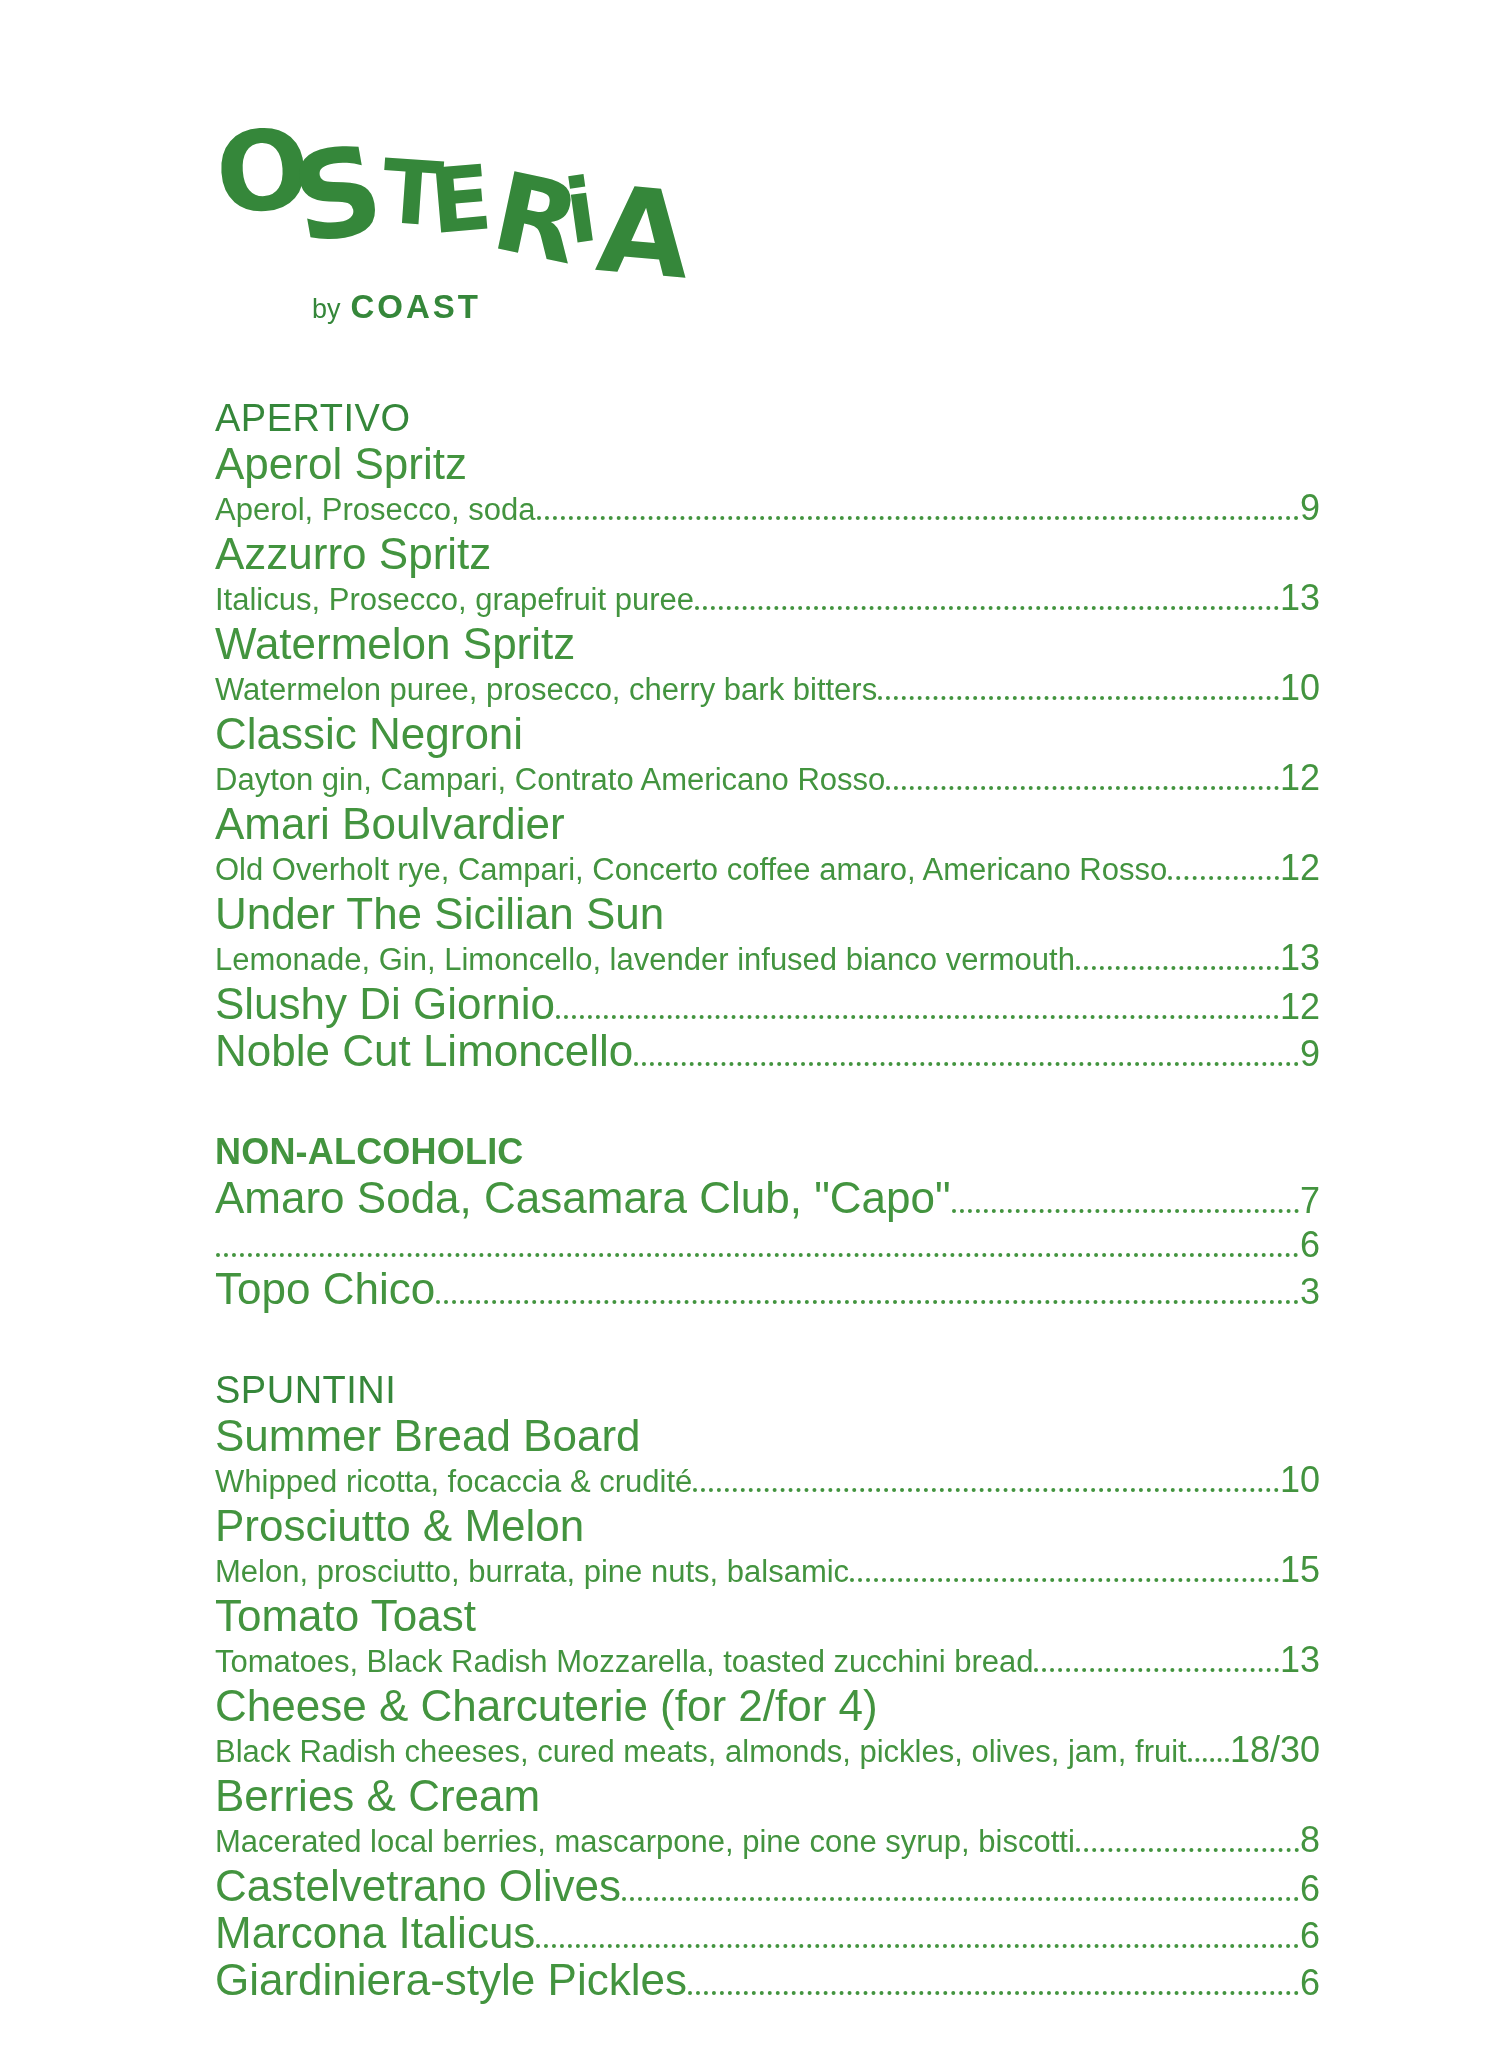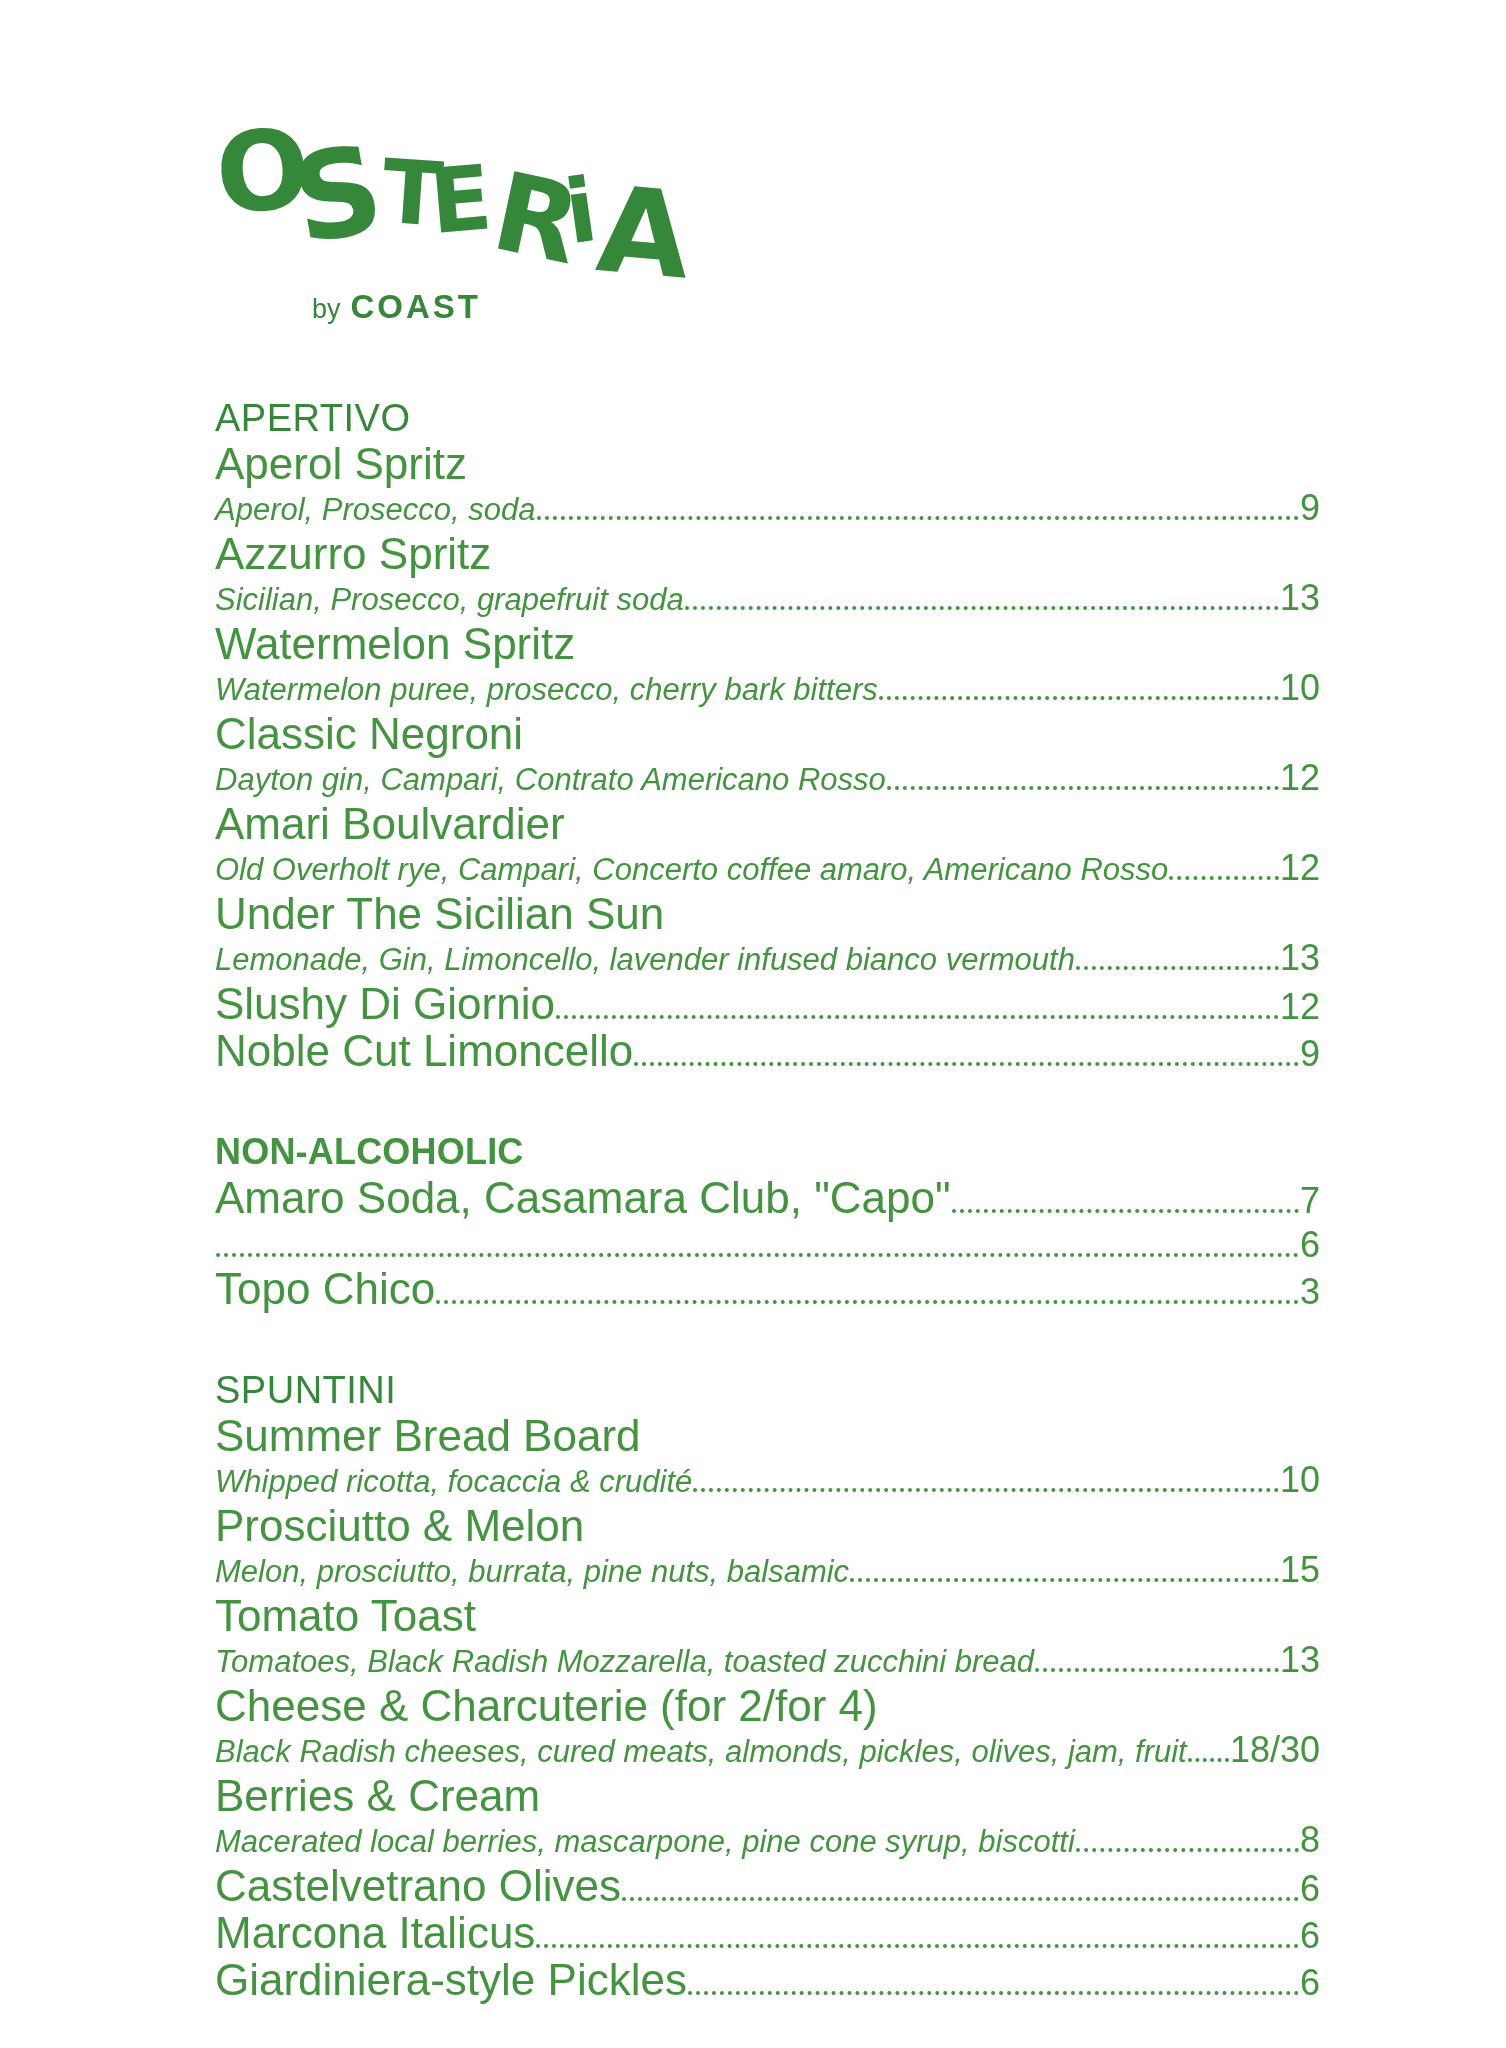--- a/index.html
+++ b/index.html
@@ -75,21 +75,20 @@
     align-items: baseline;
     line-height: 44px;
     white-space: nowrap;
   }
   .item-name {
     font-size: 44px;
     font-weight: 400;
   }
   .item-desc {
     font-size: 31px;
-    font-style: italic;
   }
   .dots {
     flex: 1 1 auto;
     min-width: 14px;
     border-bottom: 4px dotted var(--green);
     margin: 0 1px;
   }
   .price {
     font-size: 36px;
     font-weight: 400;
@@ -120,21 +119,21 @@
             <span class="item-desc">Aperol, Prosecco, soda</span>
             <span class="dots"></span>
             <span class="price">9</span>
           </div>
         </div>
         <div class="item">
           <div class="row">
             <span class="item-name">Azzurro Spritz</span>
           </div>
           <div class="row">
-            <span class="item-desc">Sicilian, Prosecco, grapefruit soda</span>
+            <span class="item-desc">Italicus, Prosecco, grapefruit puree</span>
             <span class="dots"></span>
             <span class="price">13</span>
           </div>
         </div>
         <div class="item">
           <div class="row">
             <span class="item-name">Watermelon Spritz</span>
           </div>
           <div class="row">
             <span class="item-desc">Watermelon puree, prosecco, cherry bark bitters</span>

